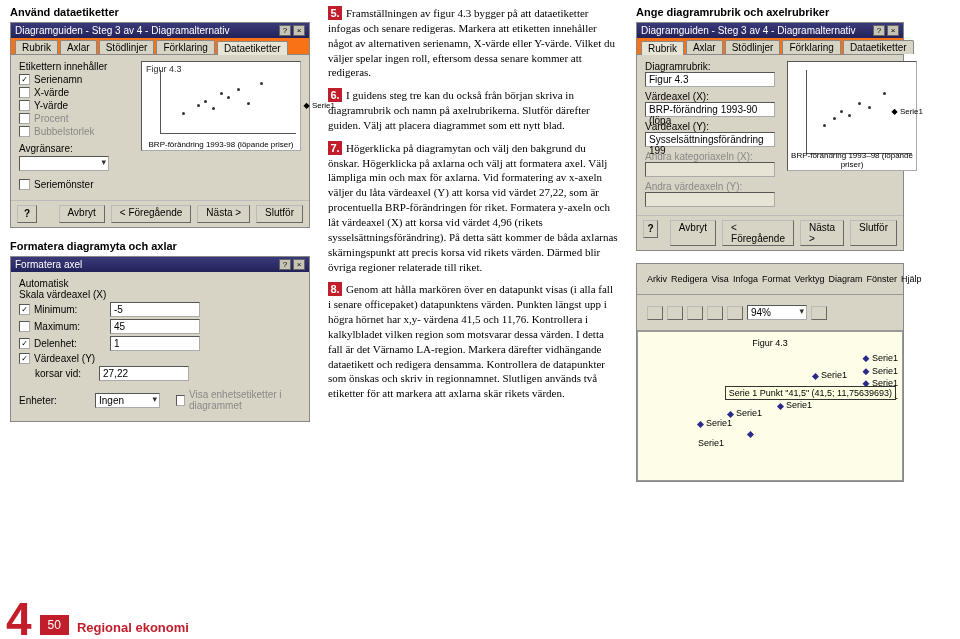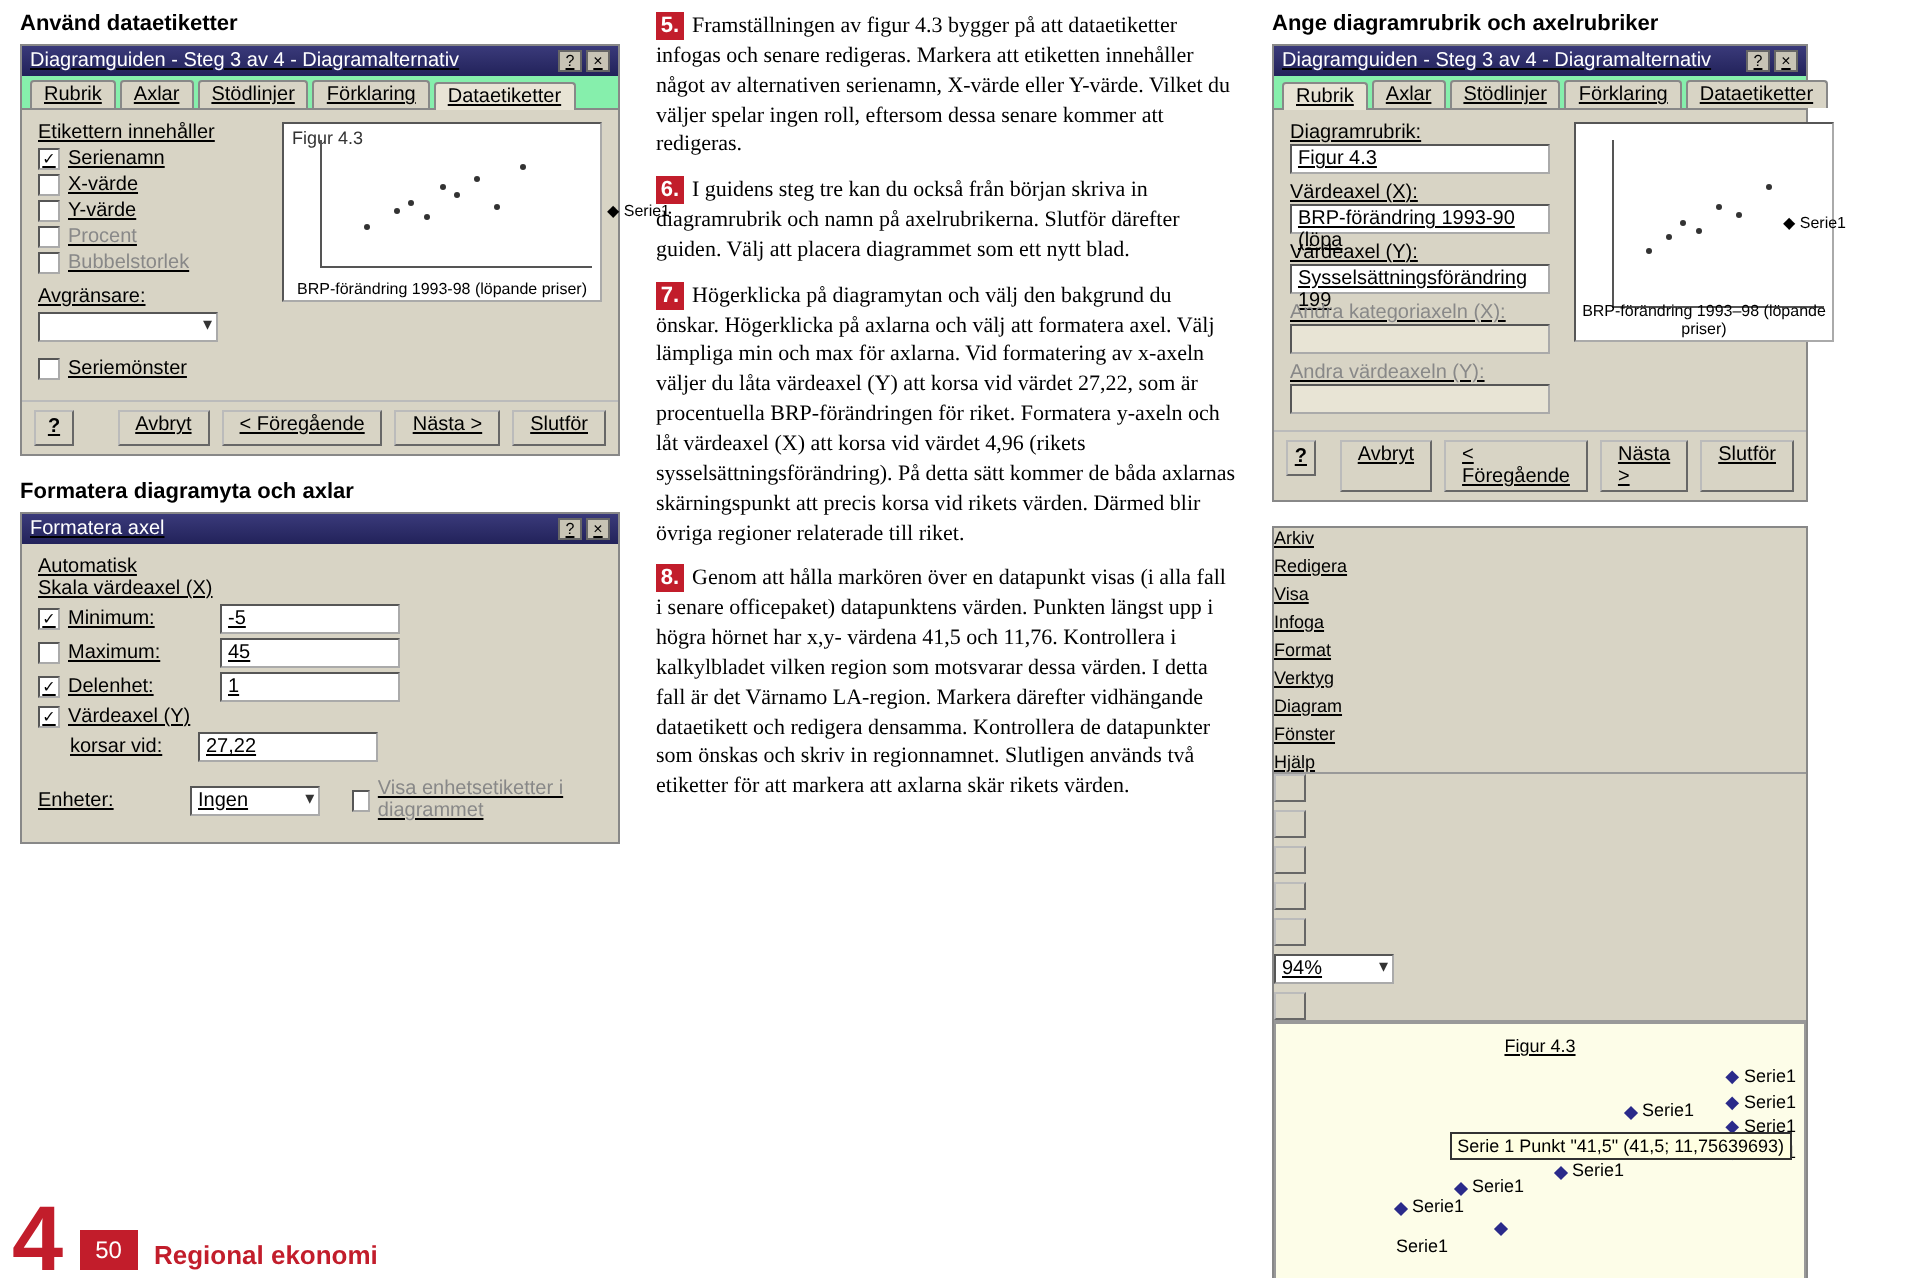--- a/index.html
+++ b/index.html
@@ -28,37 +28,36 @@
     font-size: 11px;
     font-weight: bold;
   }
   .dlg {
     border: 1px solid #888;
     background: #d8d4c5;
     font-family: Tahoma, Arial, sans-serif;
     font-size: 10px;
     color: #000;
     margin-bottom: 12px;
-    text-decoration: underline;
   }
   .dlg-title {
     background: linear-gradient(#3a3a7a, #22225a);
     color: #fff;
     padding: 2px 4px;
     font-size: 10px;
     display: flex;
     justify-content: space-between;
     align-items: center;
   }
   .dlg-title .winbtns { display:flex; gap:2px; }
   .dlg-title .winbtn { width:12px; height:11px; background:#c8c4b5; border:1px solid #666; font-size:8px; text-align:center; line-height:9px; color:#000;}
   .dlg-tabs {
     display:flex;
     border-bottom:1px solid #888;
-    background:#86efac;
+    background:#f97316;
     padding: 2px 4px 0 4px;
     gap:2px;
   }
   .dlg-tab {
     padding:1px 6px;
     border:1px solid #888;
     border-bottom:none;
     background:#d8d4c5;
     font-size:10px;
     border-radius:2px 2px 0 0;
@@ -151,24 +150,23 @@
     bottom:4px;
     display:flex;
     align-items:flex-end;
     gap:8px;
     font-family:Arial,sans-serif;
   }
   .big4{ color:#c21d2b; font-size:46px; font-weight:bold; line-height:0.7;}
   .pg-box{ background:#c21d2b; color:#fff; padding:3px 8px; font-size:12px;}
   .subj{ color:#c21d2b; font-size:13px; font-weight:bold;}
   .toolbar{
-    display:flex; gap:4px; align-items:flex-start;
-    border-bottom:1px solid #999; padding:0; font-size:9px;
+    display:flex; gap:4px; align-items:center;
+    border-bottom:1px solid #999; padding:10px; font-size:9px;
     background:#d8d4c5;
-    flex-direction:column;
   }
   .toolbar .tbtn{border:1px outset #bbb; width:16px;height:14px;background:#d8d4c5;}
   .helpbtn{
     width:20px;height:18px;border:1px outset #bbb;background:#d8d4c5;
     text-align:center;line-height:16px;font-weight:bold;
   }
 </style>
 </head>
 <body>
 

